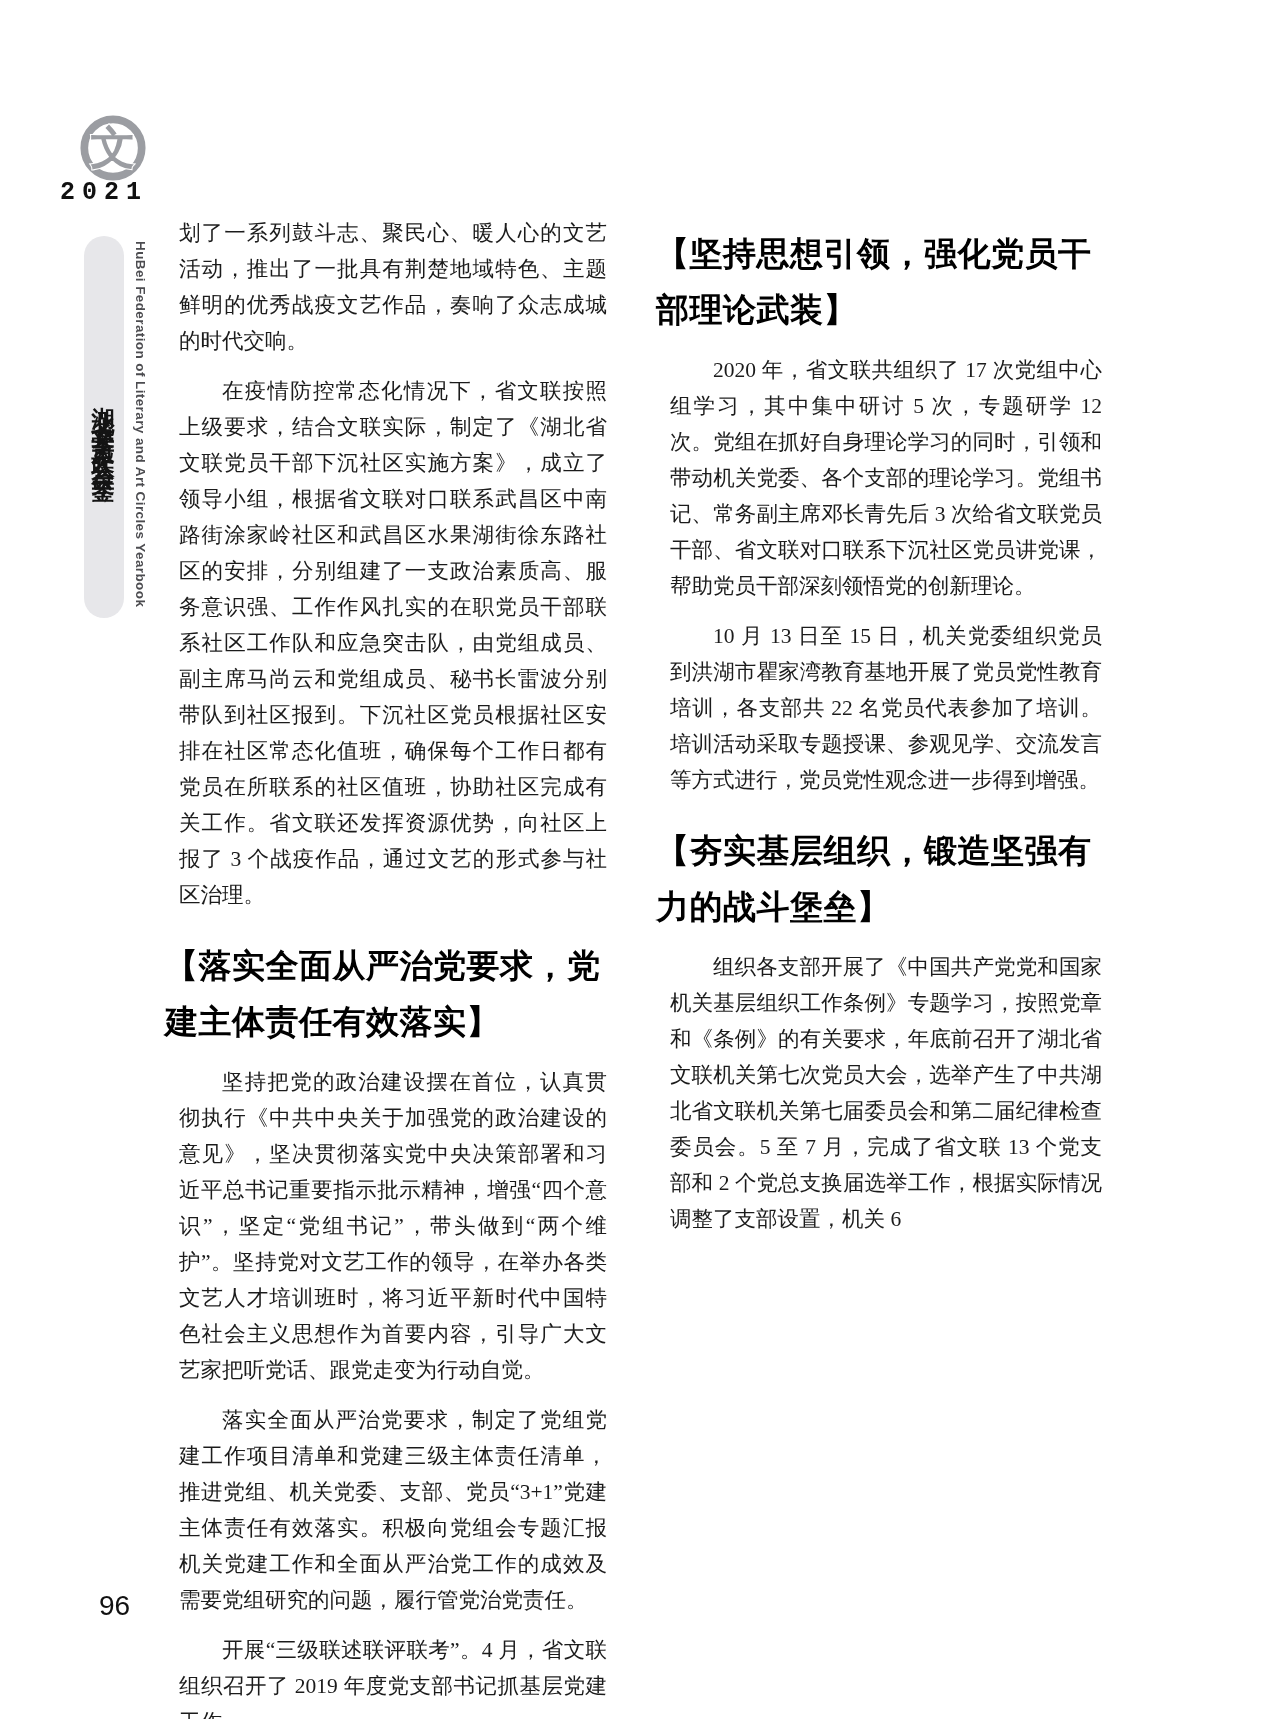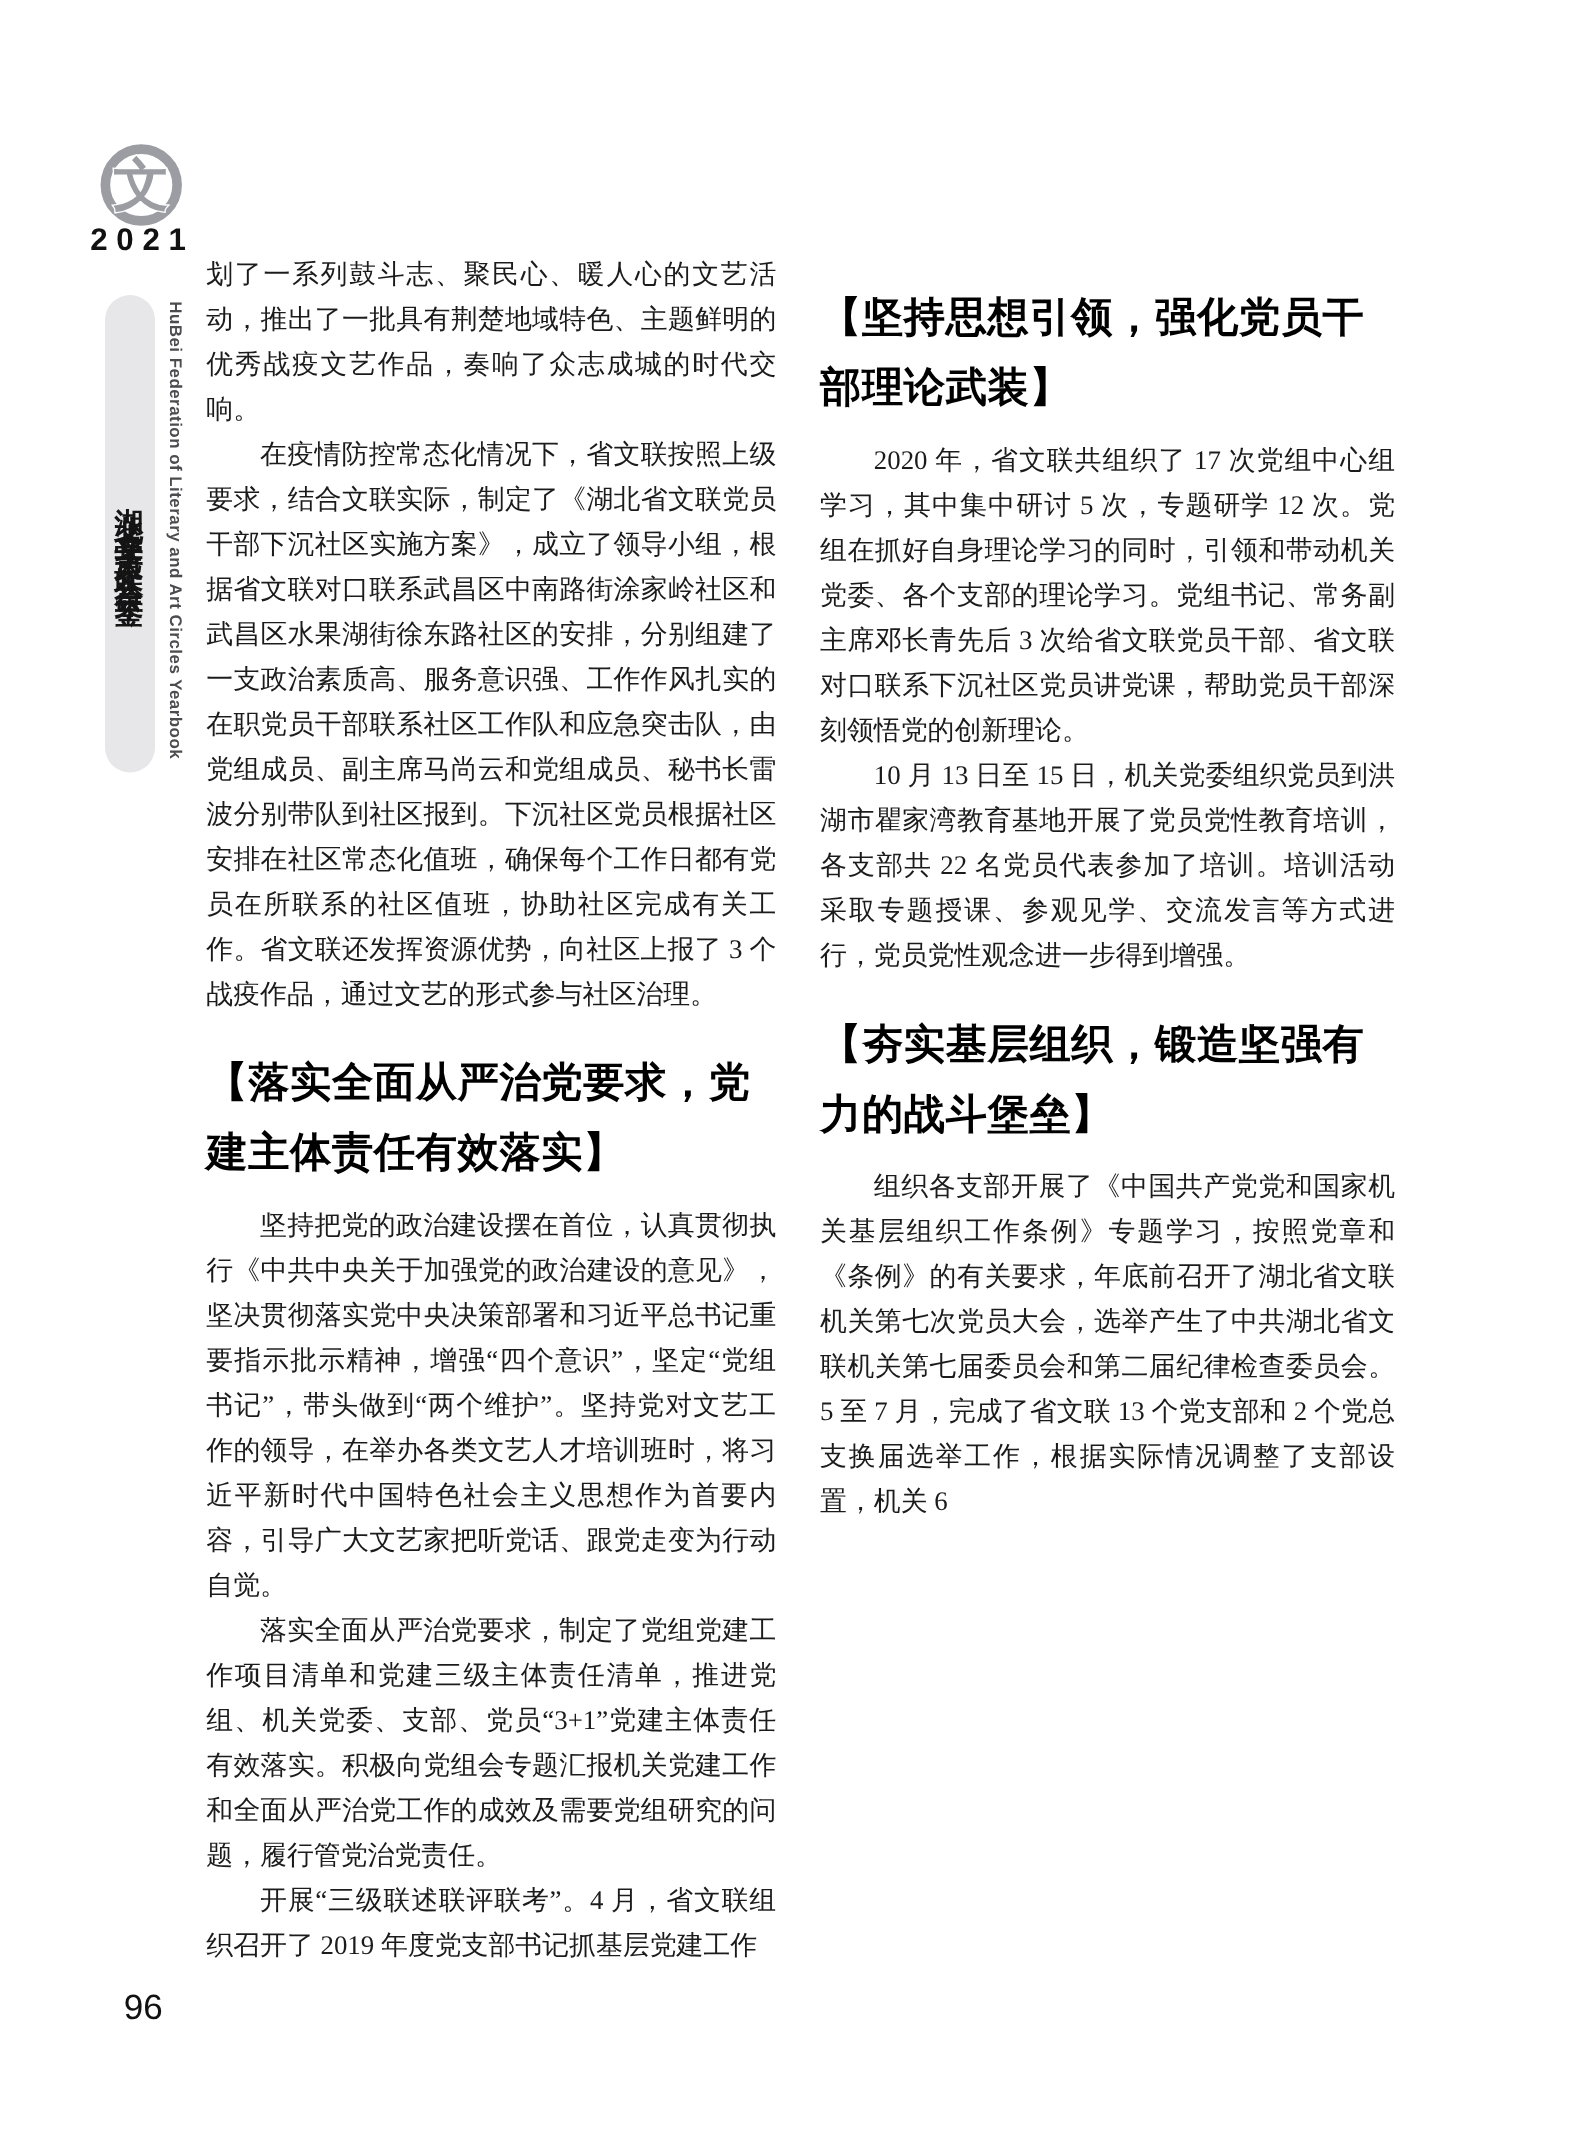--- a/index.html
+++ b/index.html
@@ -7,23 +7,23 @@
     position:relative;
     width:1276px;height:1719px;
     background:#ffffff;
     overflow:hidden;
     font-family:"Liberation Serif","DejaVu Serif",serif;
     color:#1b1b1b;
   }
   
   .logo-wrap{position:absolute;left:78px;top:110px;width:70px;height:76px;}
   .year{
-    position:absolute;left:72px;top:178px;width:84px;
+    position:absolute;left:60px;top:178px;width:84px;
     text-align:center;
-    font-family:Liberation Sans, sans-serif;
+    font-family:Liberation Mono, monospace;
     font-weight:700;font-size:25px;letter-spacing:7px;color:#111;
   }
   
   .side-bar-cn{
     position:absolute;left:84px;top:236px;width:40px;height:382px;
     background:#e7e7ea;border-radius:20px;
     display:flex;align-items:center;justify-content:center;
     writing-mode:vertical-rl;text-orientation:upright;
     font-family:"Liberation Sans","DejaVu Sans",sans-serif;
     font-weight:700;font-size:23px;letter-spacing:6px;color:#141414;
@@ -33,21 +33,21 @@
     writing-mode:vertical-rl;text-orientation:mixed;
     font-family:"Liberation Sans","DejaVu Sans",sans-serif;
     font-weight:600;font-size:13.5px;letter-spacing:0.4px;color:#4c4c50;
     white-space:nowrap;
   }
   
   .col{position:absolute;top:201px;}
   .col-left{left:165px;width:456px;}
   .col-right{left:656px;width:460px;}
   .body{
-    margin:0;
+    margin:14px;
     font-size:21.5px;line-height:36px;
     text-align:justify;
     color:#1b1b1b;
   }
   .ind{text-indent:2em;}
   .heading{
     margin:25px 0 12px 0;
     font-family:"Liberation Sans","DejaVu Sans",sans-serif;
     font-weight:700;
     font-size:33px;line-height:56px;

